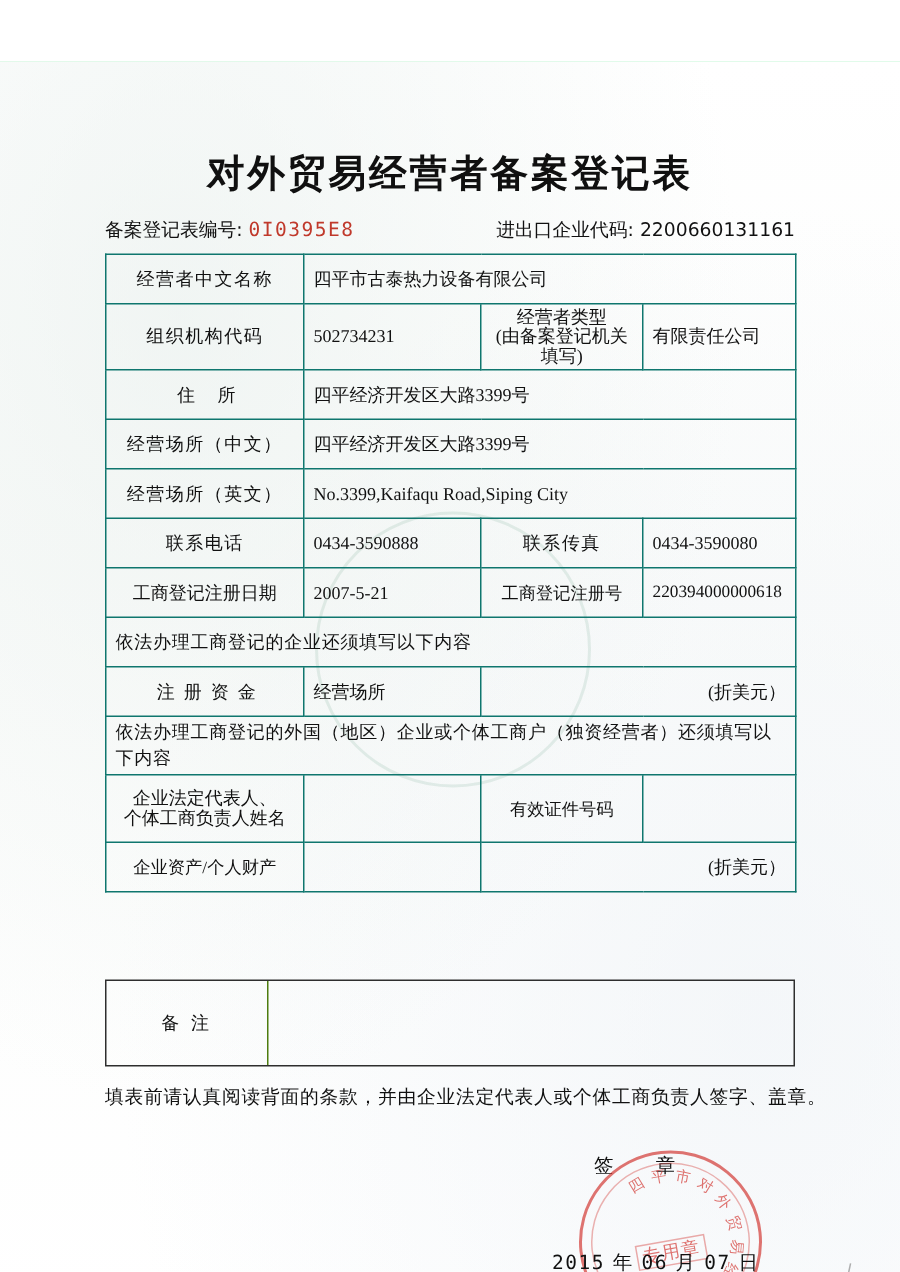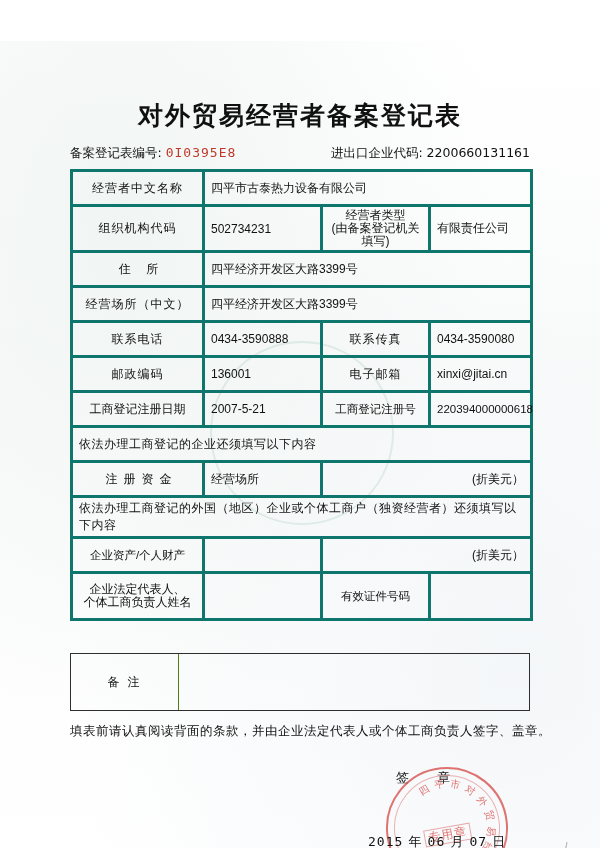--- a/index.html
+++ b/index.html
@@ -74,24 +74,24 @@
 
   table.form {
     position: absolute;
     left: 70px;
     top: 128px;
     width: 460px;
     border-collapse: collapse;
     table-layout: fixed;
   }
   table.form td {
-    border: 3px solid #0f766e;
+    border: 1px solid #0f766e;
     height: 28px;
     font-size: 12px;
-    font-family: Liberation Sans, sans-serif;
+    font-family: Liberation Serif, serif;
     padding: 2px 6px;
     vertical-align: middle;
     color: #111;
   }
   td.label {
     width: 132px;
     text-align: center;
     letter-spacing: 1px;
   }
   td.label.sp {
@@ -297,34 +297,32 @@
     <tr>
       <td class="label sp">住  所</td>
       <td class="value" colspan="3">四平经济开发区大路3399号</td>
     </tr>
 
     <tr>
       <td class="label">经营场所（中文）</td>
       <td class="value" colspan="3">四平经济开发区大路3399号</td>
     </tr>
 
+    <tr>
+      <td class="label">经营场所（英文）</td>
+      <td class="value" colspan="3">No.3399,Kaifaqu Road,Siping City</td>
+    </tr>
 
     <tr>
       <td class="label">联系电话</td>
       <td class="value">0434-3590888</td>
       <td class="label">联系传真</td>
       <td class="value">0434-3590080</td>
     </tr>
 
-    <tr>
-      <td class="label">邮政编码</td>
-      <td class="value">136001</td>
-      <td class="label">电子邮箱</td>
-      <td class="value">xinxi@jitai.cn</td>
-    </tr>
 
     <tr>
       <td class="label" style="letter-spacing:0;">工商登记注册日期</td>
       <td class="value">2007-5-21</td>
       <td class="label" style="letter-spacing:0;font-size:11.5px;">工商登记注册号</td>
       <td class="value" style="font-size:11.5px;">220394000000618</td>
     </tr>
 
     <tr class="sectionhead">
       <td colspan="4">依法办理工商登记的企业还须填写以下内容</td>
@@ -332,36 +330,36 @@
 
 
     <tr>
       <td class="label sp">注册资金</td>
       <td class="value">经营场所</td>
       <td class="right-note" colspan="2">(折美元）</td>
     </tr>
 
     <tr class="sectionhead">
       <td colspan="4" style="font-size:12px;">依法办理工商登记的外国（地区）企业或个体工商户（独资经营者）还须填写以下内容</td>
-    </tr>
-
-    <tr>
-      <td class="label" style="letter-spacing:0;font-size:11.5px;">企业资产/个人财产</td>
-      <td class="value"></td>
-      <td class="right-note" colspan="2">(折美元）</td>
     </tr>
 
     <tr>
       <td class="two-line" style="height:40px;">
         <div>企业法定代表人、</div>
         <div>个体工商负责人姓名</div>
       </td>
       <td class="value"></td>
       <td class="label" style="letter-spacing:0;font-size:11.5px;">有效证件号码</td>
       <td class="value"></td>
+    </tr>
+
+    <tr>
+      <td class="label" style="letter-spacing:0;font-size:11.5px;">企业资产/个人财产</td>
+      <td class="value"></td>
+      <td class="right-note" colspan="2">(折美元）</td>
     </tr>
   </tbody>
     </table>
 
   <div class="remark-box">
     <div class="remark-inner">备  注</div>
   </div>
 
   <div class="footnote">填表前请认真阅读背面的条款，并由企业法定代表人或个体工商负责人签字、盖章。</div>
 

